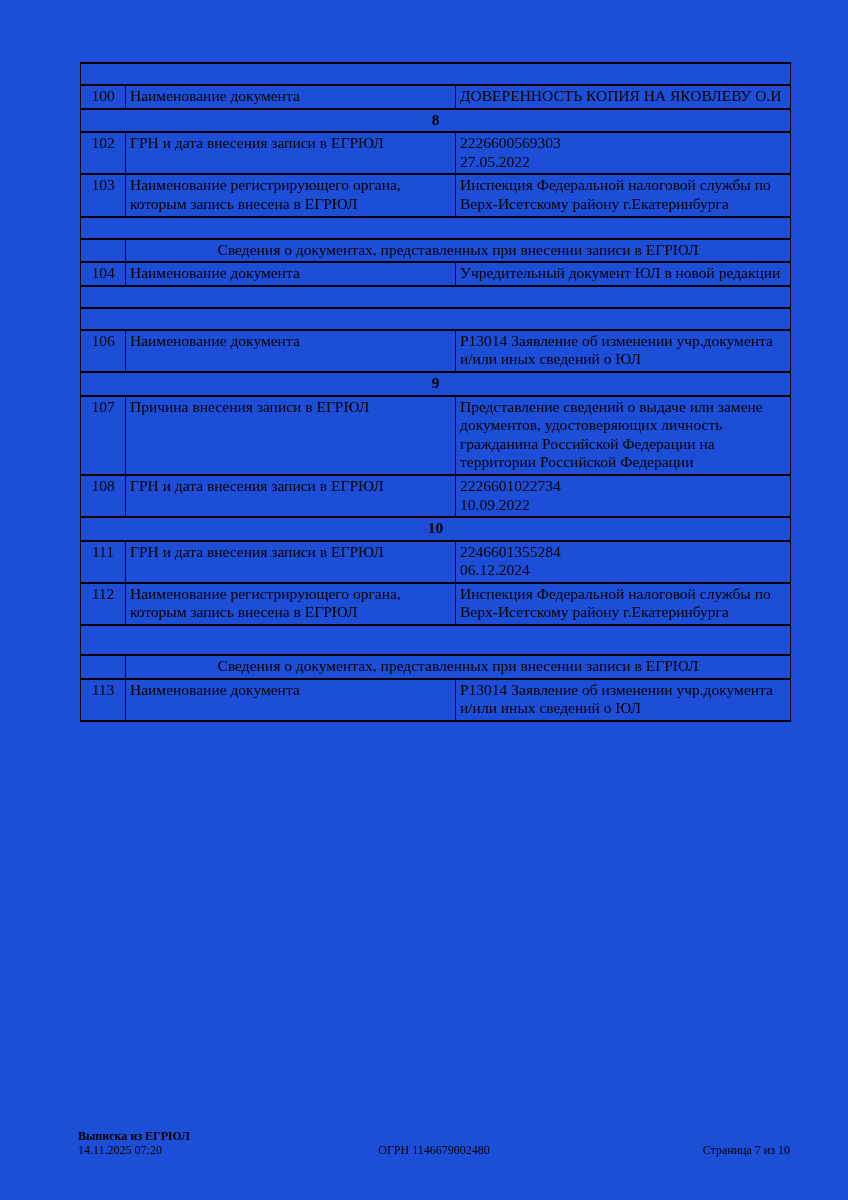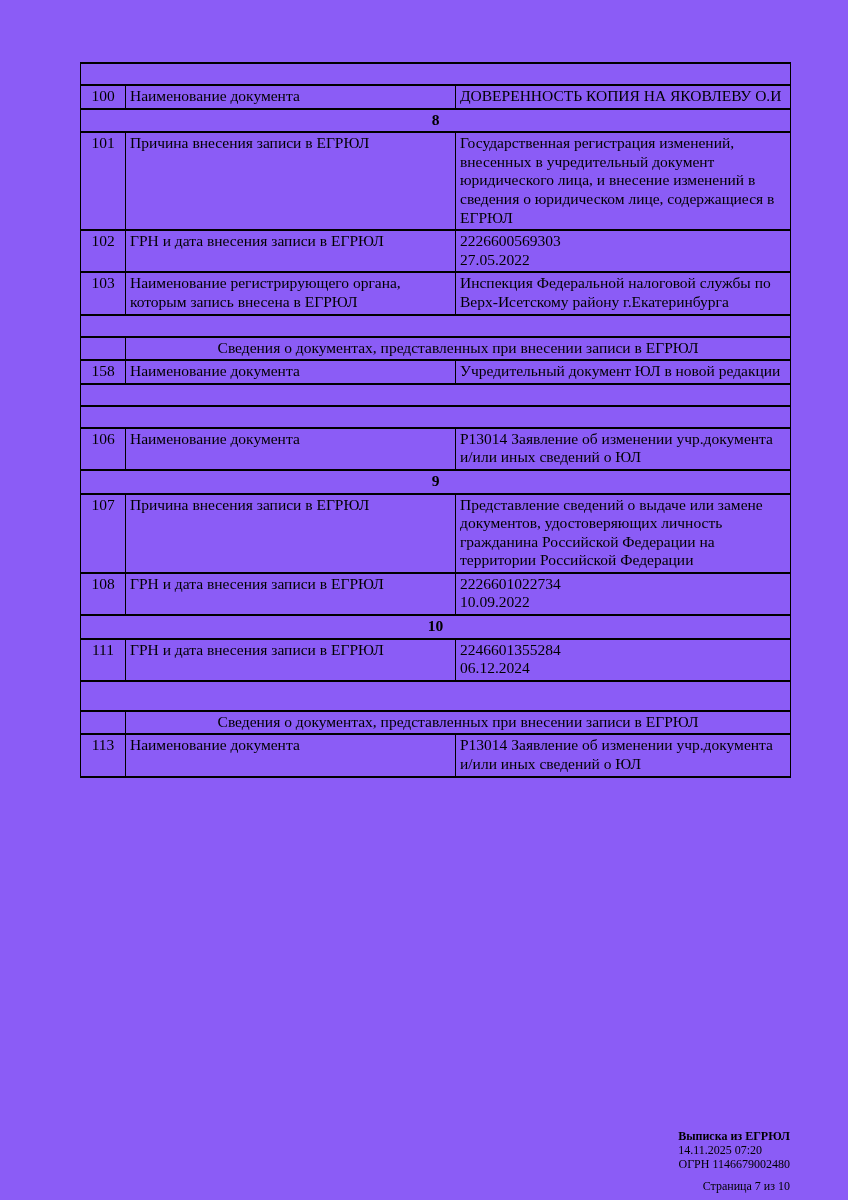--- a/index.html
+++ b/index.html
@@ -1,20 +1,20 @@
 <!DOCTYPE html>
 <html lang="ru"><head>
 <meta charset="utf-8">
 <style>
   html, body { margin: 0; padding: 0; background: #ffffff; }
   .page {
     position: relative;
     width: 848px;
     height: 1200px;
-    background: #8b5cf6;
+    background: #1d4ed8;
     color: #000000;
     font-family: "Liberation Serif", "DejaVu Serif", serif;
     overflow: hidden;
   }
   table.doc {
     position: absolute;
     left: 80px;
     top: 62px;
     width: 710px;
     border-collapse: collapse;
@@ -38,21 +38,20 @@
   tr.spacer.tall td { height: 25px; }
   .footer {
     position: absolute;
     left: 78px;
     right: 58px;
     top: 1130px;
     display: flex;
     align-items: flex-end;
     font-size: 12px;
     line-height: 1.15;
-    flex-direction: column;
   }
   .footer .left  { flex: 1 1 0; text-align: left; }
   .footer .left .doc-title { font-weight: bold; }
   .footer .center { flex: 0 0 auto; text-align: center; }
   .footer .right { flex: 1 1 0; text-align: right; margin-top: 9px; }
 </style>
 </head>
 <body>
 
 <div class="page">
@@ -72,25 +71,20 @@
       <tr>
         <td class="num">100</td>
         <td class="lbl">Наименование документа</td>
         <td class="val">ДОВЕРЕННОСТЬ КОПИЯ НА ЯКОВЛЕВУ О.И</td>
       </tr>
 
       <tr>
         <td colspan="3" class="section">8</td>
       </tr>
 
-      <tr>
-        <td class="num">101</td>
-        <td class="lbl">Причина внесения записи в ЕГРЮЛ</td>
-        <td class="val">Государственная регистрация изменений, внесенных в учредительный документ юридического лица, и внесение изменений в сведения о юридическом лице, содержащиеся в ЕГРЮЛ</td>
-      </tr>
 
       <tr>
         <td class="num">102</td>
         <td class="lbl">ГРН и дата внесения записи в ЕГРЮЛ</td>
         <td class="val">2226600569303
 27.05.2022</td>
       </tr>
 
       <tr>
         <td class="num">103</td>
@@ -101,21 +95,21 @@
       <tr class="spacer">
         <td colspan="3"></td>
       </tr>
 
       <tr>
         <td class="num"></td>
         <td colspan="2" class="subhead">Сведения о документах, представленных при внесении записи в ЕГРЮЛ</td>
       </tr>
 
       <tr>
-        <td class="num">158</td>
+        <td class="num">104</td>
         <td class="lbl">Наименование документа</td>
         <td class="val">Учредительный документ ЮЛ в новой редакции</td>
       </tr>
 
       <tr class="spacer">
         <td colspan="3"></td>
       </tr>
 
 
       <tr class="spacer">
@@ -151,20 +145,25 @@
       </tr>
 
 
       <tr>
         <td class="num">111</td>
         <td class="lbl">ГРН и дата внесения записи в ЕГРЮЛ</td>
         <td class="val">2246601355284
 06.12.2024</td>
       </tr>
 
+      <tr>
+        <td class="num">112</td>
+        <td class="lbl">Наименование регистрирующего органа, которым запись внесена в ЕГРЮЛ</td>
+        <td class="val">Инспекция Федеральной налоговой службы по Верх-Исетскому району г.Екатеринбурга</td>
+      </tr>
 
       <tr class="spacer tall">
         <td colspan="3"></td>
       </tr>
 
       <tr>
         <td class="num"></td>
         <td colspan="2" class="subhead">Сведения о документах, представленных при внесении записи в ЕГРЮЛ</td>
       </tr>
 

